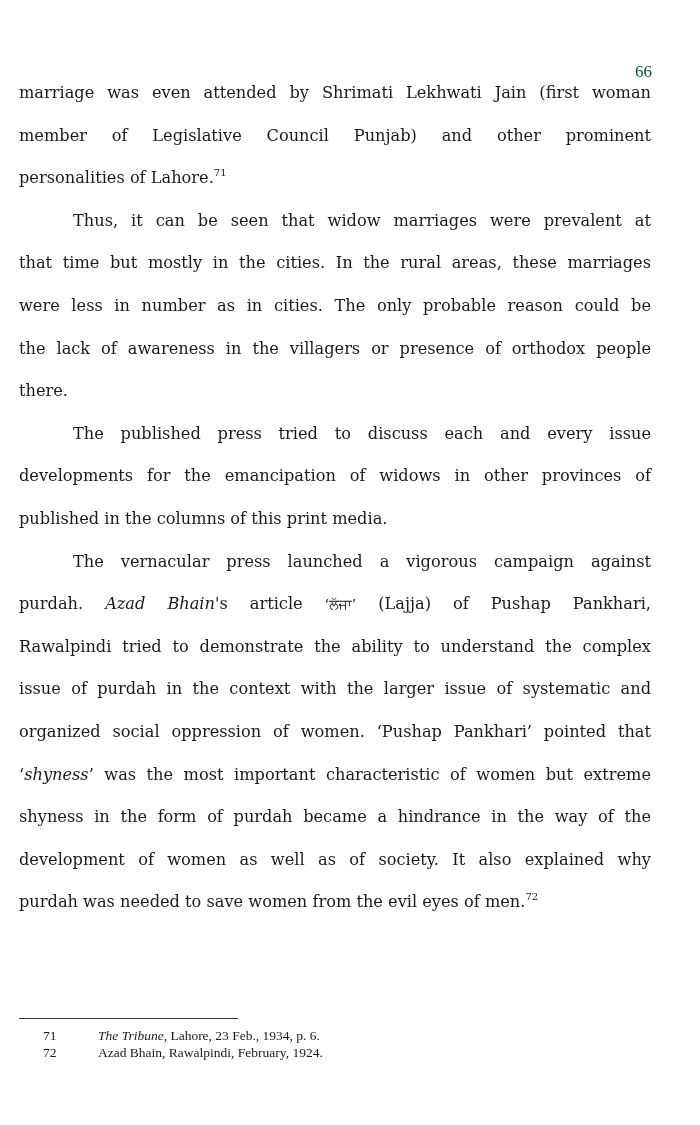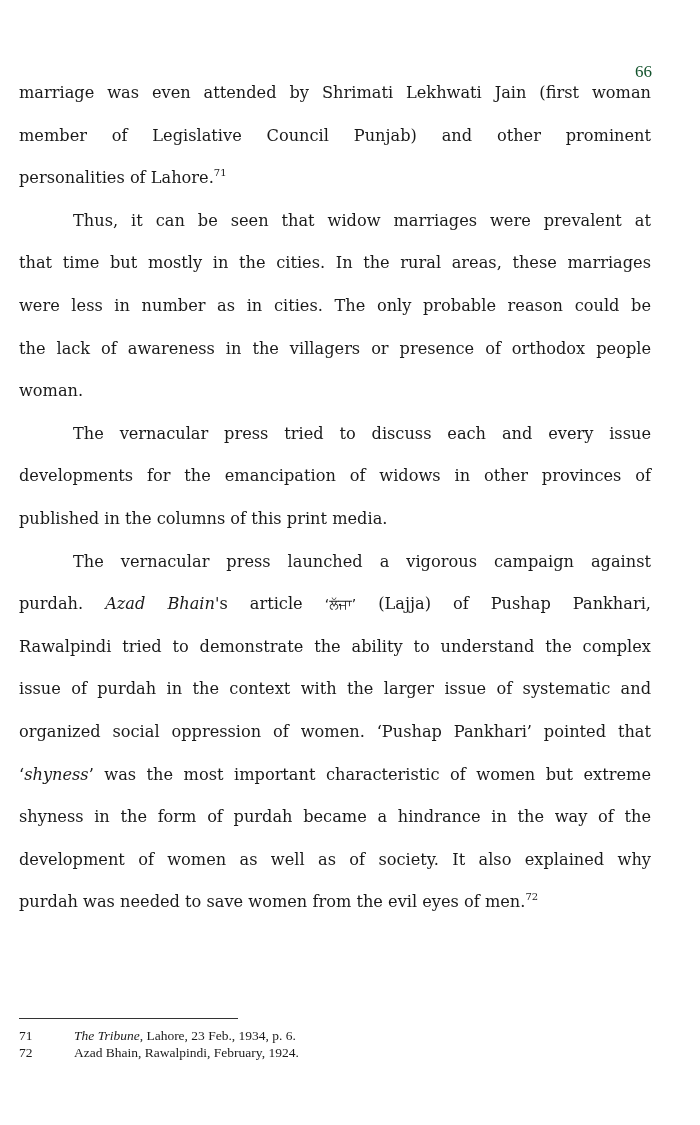--- a/index.html
+++ b/index.html
@@ -72,20 +72,21 @@
     left: 19px;
     top: 1027px;
     font-family: "Liberation Serif", serif;
     font-size: 13.5px;
     color: #1a1a1a;
   }
   .footnote {
     height: 17px;
     line-height: 17px;
     white-space: nowrap;
+    margin-left: 24px;
   }
   .fn-num {
     display: inline-block;
     width: 55px;
   }
   i { font-style: italic; }
 </style>
 </head>
 <body>
 
@@ -111,26 +112,26 @@
         </div>
       <div class="line">
           <span class="inner">that time but mostly in the cities.  In the rural areas, these marriages</span>
         </div>
       <div class="line">
           <span class="inner">were less in number as in cities.  The only probable reason could be</span>
         </div>
       <div class="line">
           <span class="inner">the lack of awareness in the villagers or presence of orthodox people</span>
         </div>
-      <div class="line last"><span>woman.</span></div>
+      <div class="line last"><span>there.</span></div>
     </div>
 
     <div>
       <div class="line indent">
-          <span class="inner">The vernacular press tried to discuss each and every issue</span>
+          <span class="inner">The published press tried to discuss each and every issue</span>
         </div>
       <div class="line">
           <span class="inner">developments for the emancipation of widows in other provinces of</span>
         </div>
       <div class="line last"><span>published in the columns of this print media.</span></div>
     </div>
 
     <div>
       <div class="line indent">
           <span class="inner">The vernacular press launched a vigorous campaign against</span>

